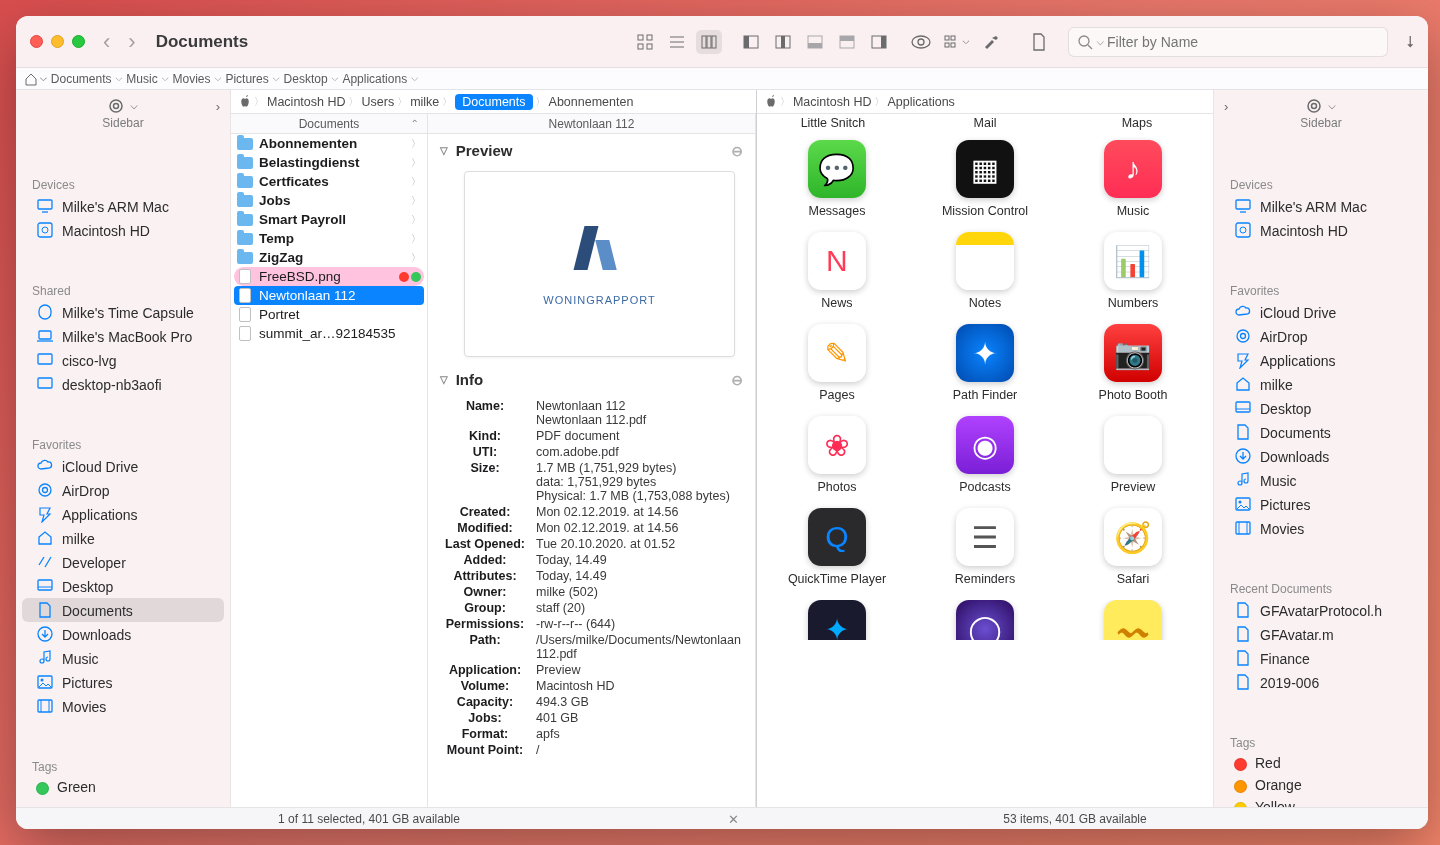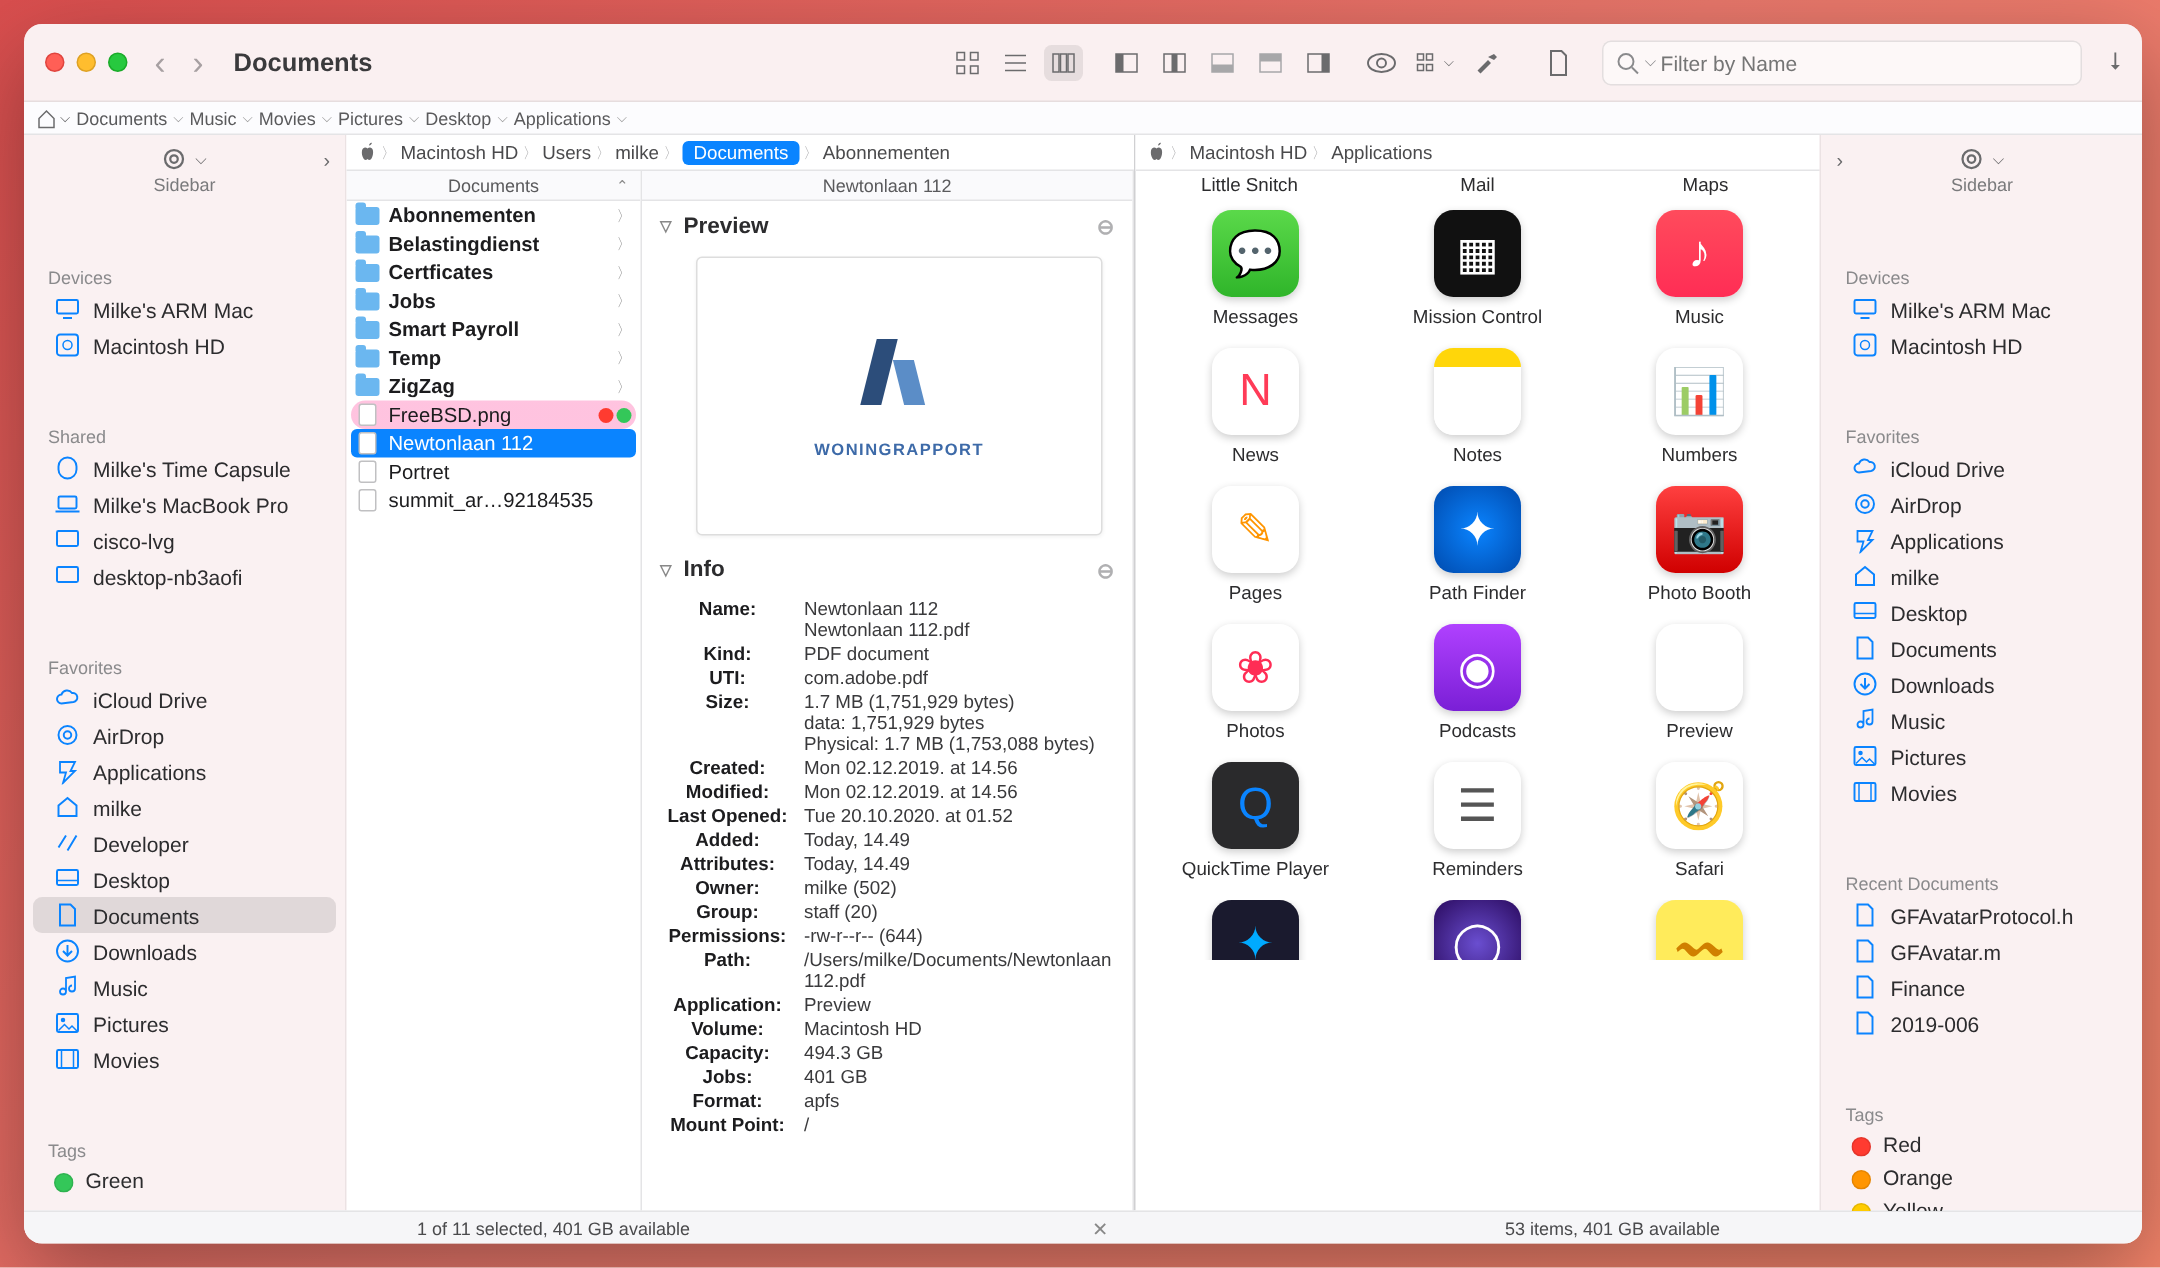--- a/index.html
+++ b/index.html
@@ -72,21 +72,21 @@
 .file-ic { width: 12px; height: 15px; background: #fff; border: 1px solid #c0c0c2; border-radius: 2px; position: relative; }
 
 .preview-col { flex: 1; overflow-y: auto; padding: 0; }
 .pv-sec-h { display: flex; align-items: center; gap: 6px; padding: 8px 12px 6px; font-size: 15px; font-weight: 600; color: #2c2c2e; }
 .pv-sec-h .disc { font-size: 10px; color: #888; margin-right: 2px; cursor: default; }
 .pv-sec-h .more { margin-left: auto; color: #b0b0b2; font-size: 14px; }
 .pv-thumb { margin: 6px 20px 6px 36px; height: 186px; background: #fff; border: 1px solid #ddd; border-radius: 4px; display: flex; flex-direction: column; align-items: center; justify-content: center; box-shadow: 0 1px 3px rgba(0,0,0,0.06); }
 .pv-logo { width: 40px; height: 48px; margin-bottom: 24px; position: relative; }
 .pv-logo::before { content:""; position:absolute; left:0; bottom:0; width:14px; height:44px; background:#2c4d7a; transform: skewX(-14deg); }
 .pv-logo::after { content:""; position:absolute; right:6px; bottom:0; width:14px; height:30px; background:#5b8dc7; transform: skewX(14deg); }
-.pv-caption { font-size: 11px; letter-spacing: 1px; color: #3d6aa8; font-weight: 700; }
+.pv-caption { font-size: 11px; letter-spacing: 1px; color: #3d6aa8; font-weight: 400; }
 .info-grid { padding: 4px 14px 14px; font-size: 12.5px; }
 .info-row { display: flex; gap: 8px; padding: 1px 0; }
 .info-k { width: 86px; text-align: center; font-weight: 600; color: #1c1c1e; flex-shrink: 0; }
 .info-v { color: #3a3a3c; flex: 1; }
 
 .apps-scroll { flex: 1; overflow-y: auto; }
 .apps-grid { display: grid; grid-template-columns: repeat(3, 1fr); gap: 14px 4px; padding: 4px 8px 14px; }
 .app-top-row { display: grid; grid-template-columns: repeat(3, 1fr); }
 .app-top-row .app-label { text-align: center; font-size: 12.5px; color: #2c2c2e; padding: 2px 0 6px; }
 .app-cell { display: flex; flex-direction: column; align-items: center; gap: 6px; }

